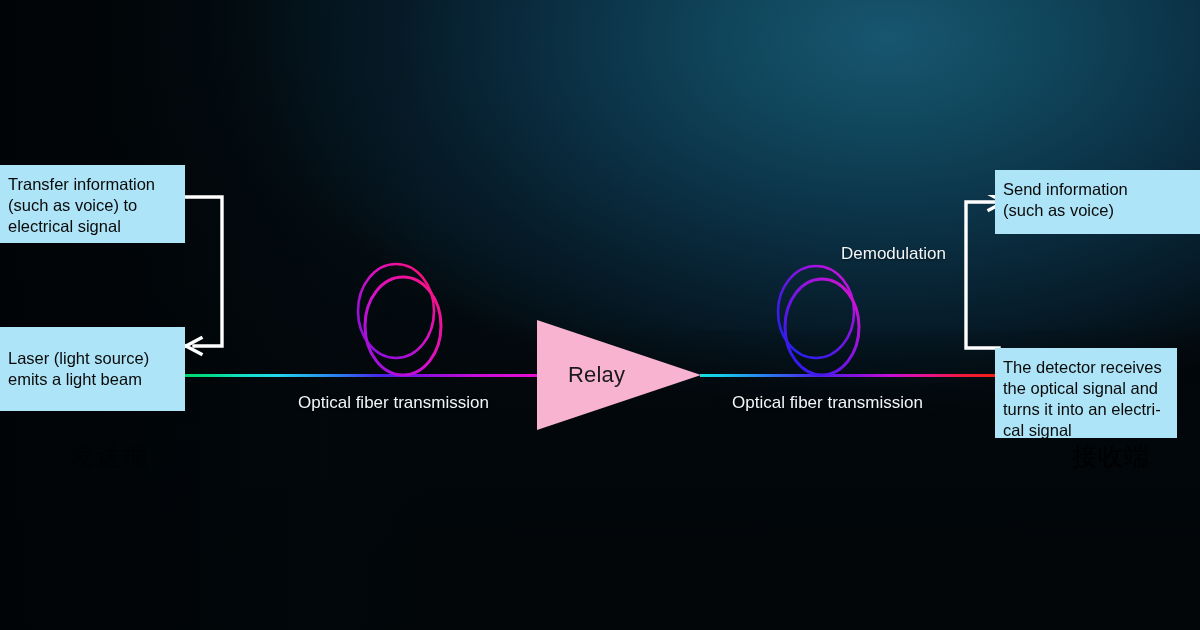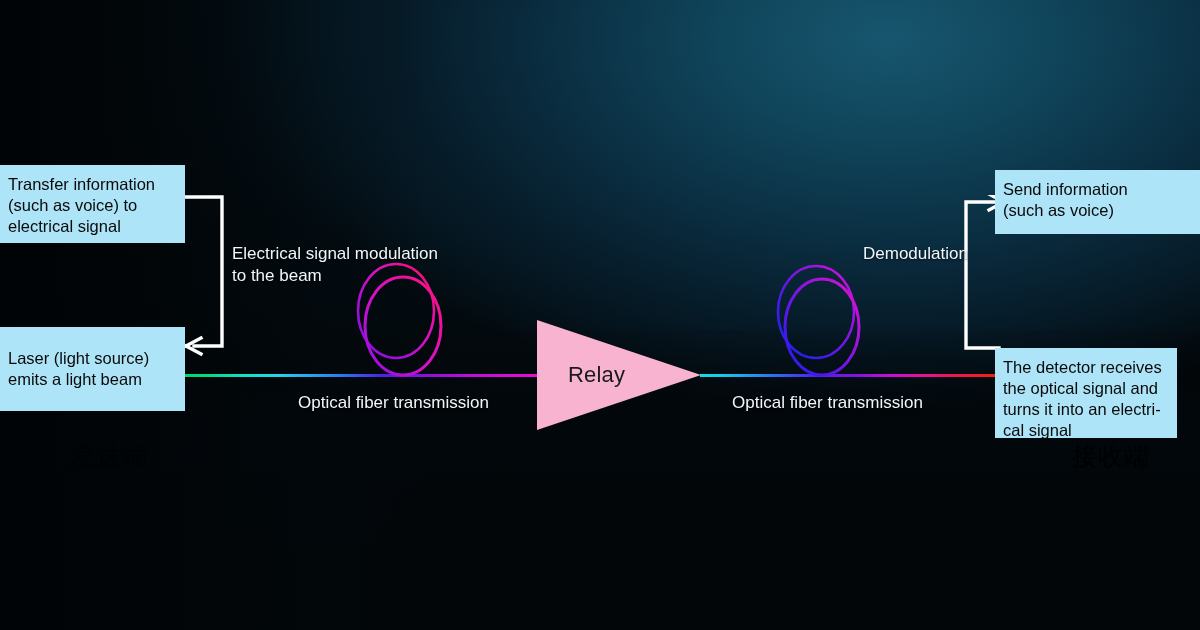--- a/index.html
+++ b/index.html
@@ -127,21 +127,21 @@
   
   .caption {
     position: absolute;
     color: #f2f6f8;
     font-size: 17px;
     line-height: 22px;
     white-space: pre-line;
     text-shadow: 0 1px 2px rgba(0,0,0,0.55);
   }
   #cap-modulation { left: 232px; top: 243px; }
-  #cap-demodulation { left: 841px; top: 243px; margin-left: 22px; }
+  #cap-demodulation { left: 841px; top: 243px; }
   #cap-fiber-left  { left: 298px; top: 392px; }
   #cap-fiber-right { left: 732px; top: 392px; }
 
   
   .arrow-svg { position: absolute; }
 </style>
 </head>
 <body>
 
 <div id="stage">
@@ -216,22 +216,20 @@
 emits a light beam</div>
 
   <div class="info-box" id="box-send">Send information
 (such as voice)</div>
 
   <div class="info-box" id="box-detector">The detector receives
 the optical signal and
 turns it into an electri-
 cal signal</div>
 
-  <div class="caption" id="cap-modulation">Electrical signal modulation
-to the beam</div>
 
   <div class="caption" id="cap-demodulation">Demodulation</div>
 
   <div class="caption" id="cap-fiber-left">Optical fiber transmission</div>
 
   <div class="caption" id="cap-fiber-right">Optical fiber transmission</div>
 
 </div>
 
 </body></html>

